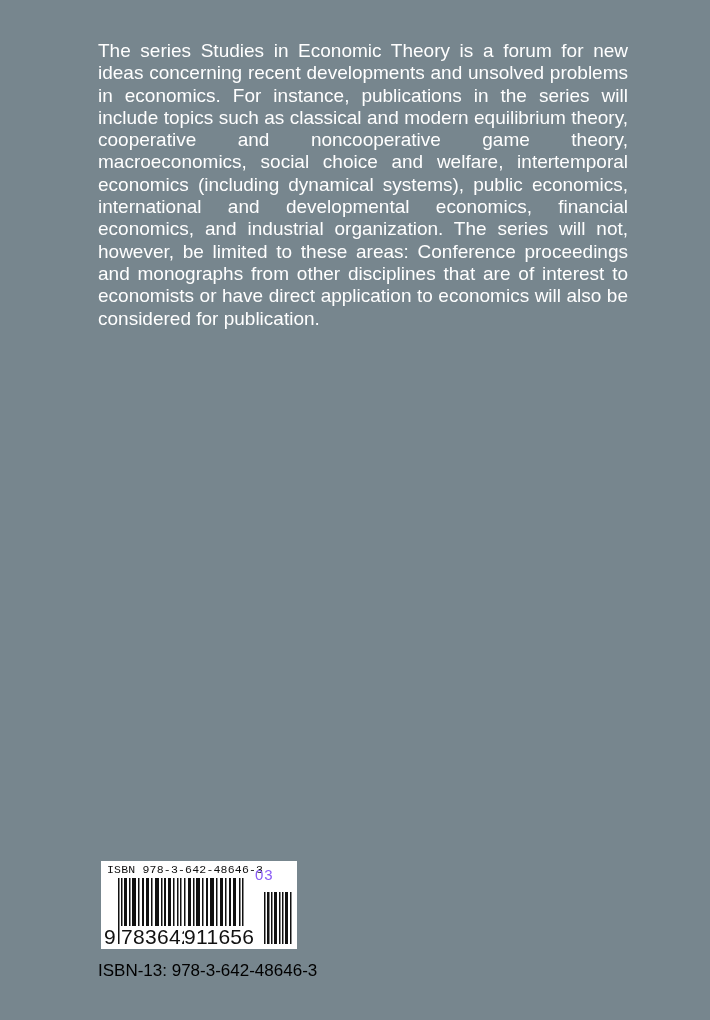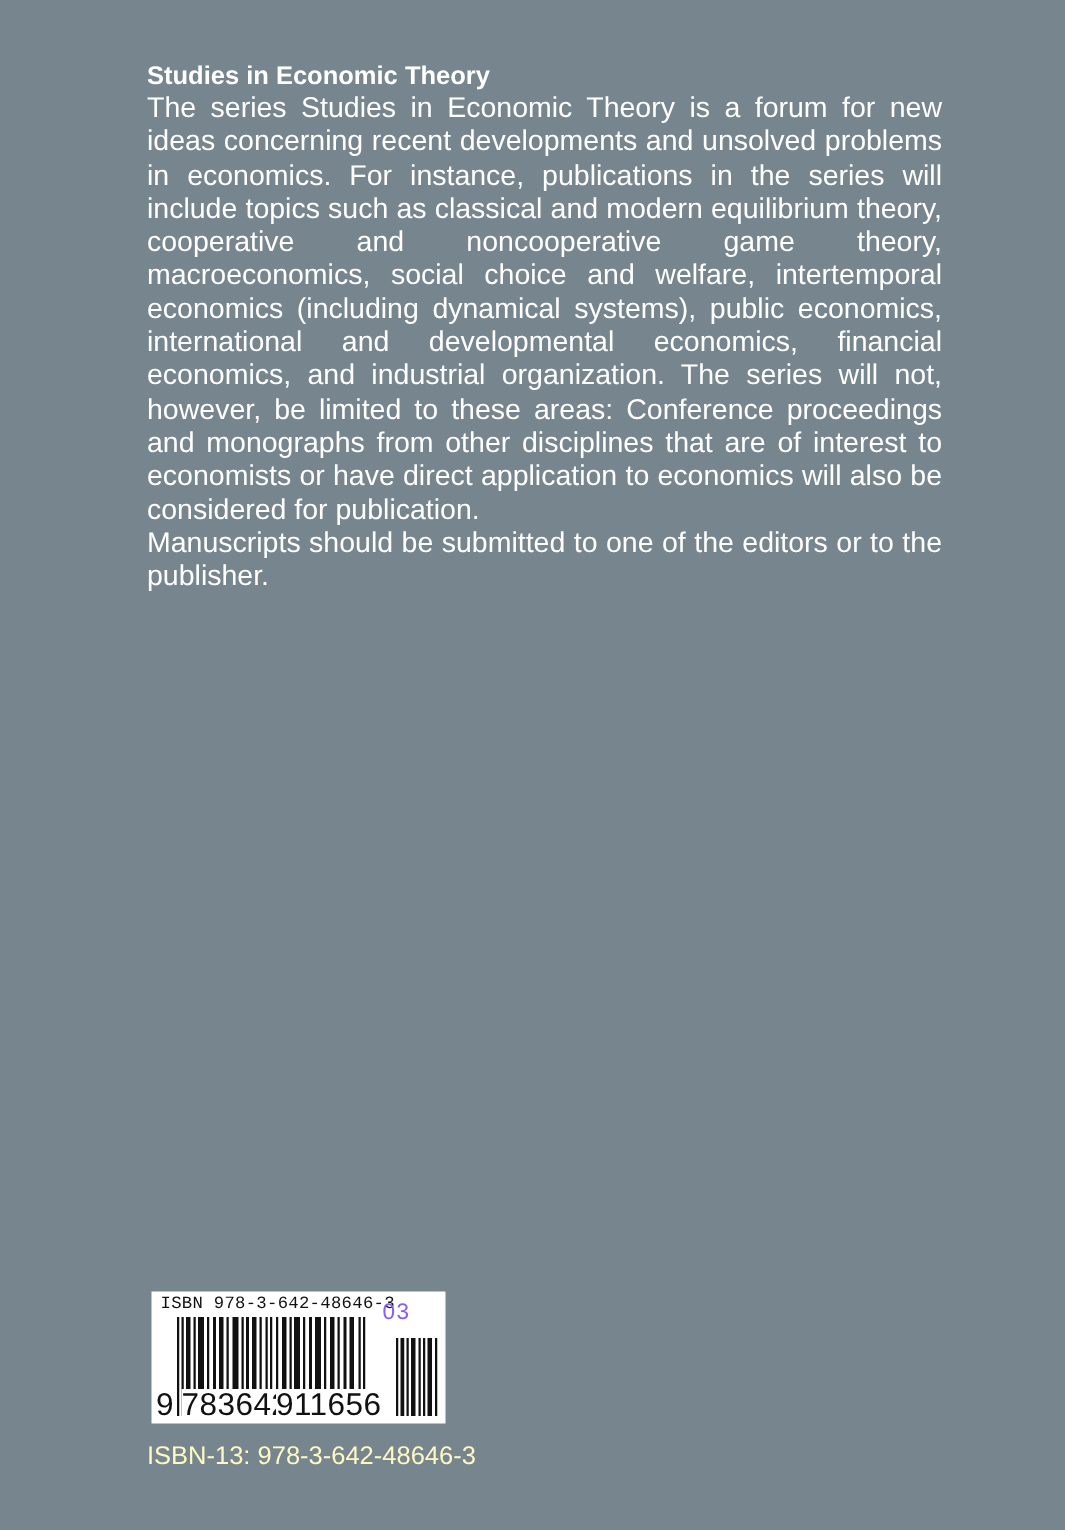--- a/index.html
+++ b/index.html
@@ -69,30 +69,28 @@
     background: transparent;
   }
   .digits-row span { background: #fff; }
   .d-first { position: absolute; left: 0; }
   .d-left { position: absolute; left: 17px; letter-spacing: 0.3px; }
   .d-right { position: absolute; left: 80px; letter-spacing: 0.3px; }
   .isbn13 {
     position: absolute;
     left: 98px; top: 961px;
     font-size: 17px;
-    color: #fef9c3;
+    color: #000000;
   }
 </style>
 </head>
 <body>
 
 <div class="text-block">
-  <p class="series-title">Studies in Economic Theory</p>
   <p class="para">The series Studies in Economic Theory is a forum for new ideas con­cerning recent developments and unsolved problems in econo­mics. For instance, publications in the series will include topics such as classical and modern equilibrium theory, cooperative and non­cooperative game theory, macroeconomics, social choice and wel­fare, intertemporal economics (including dynamical systems), pu­blic economics, international and developmental economics, finan­cial economics, and industrial organization. The series will not, however, be limited to these areas: Conference proceed­ings and monographs from other disciplines that are of interest to economists or have direct application to economics will also be considered for publication.</p>
-  <p class="para">Manuscripts should be submitted to one of the editors or to the publisher.</p>
 </div>
 
 <div class="barcode-box">
   <div class="isbn-top">ISBN 978-3-642-48646-3</div>
   <div class="addon-digits">03</div>
   <svg class="main-bars" viewBox="0 0 128 66" preserveAspectRatio="none">
     <g fill="#111">
       <rect x="0" y="0" width="1.5" height="66"></rect>
         <rect x="3" y="0" width="1.5" height="66"></rect>
       <rect x="6" y="0" width="3" height="58"></rect>

